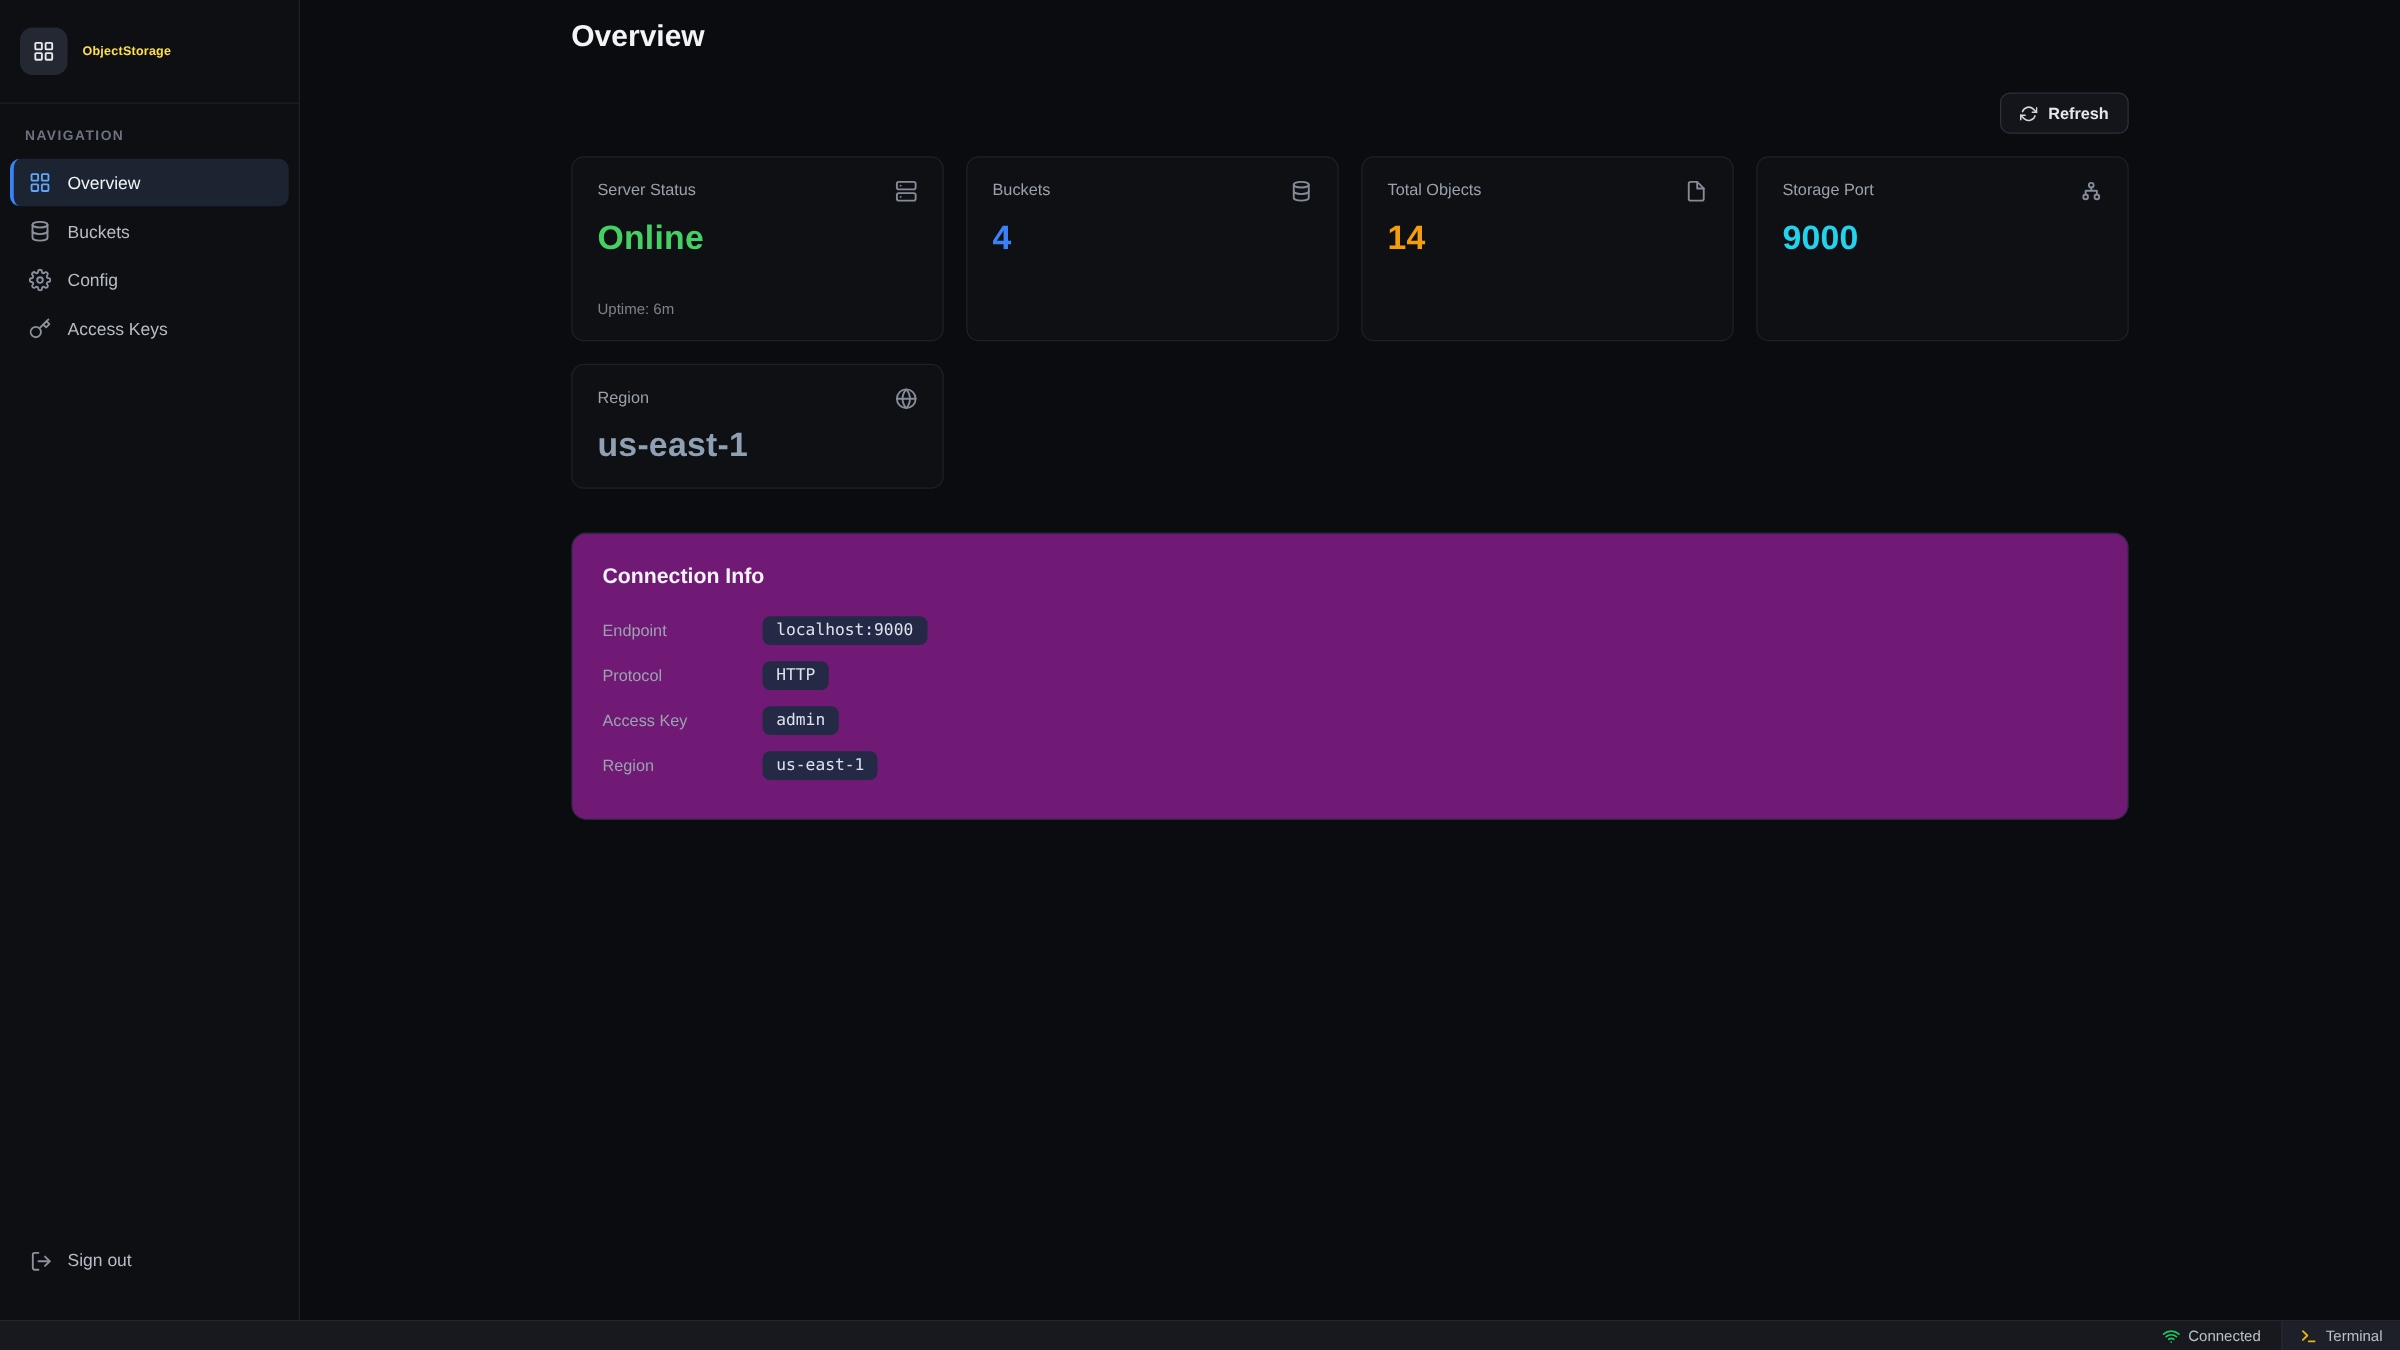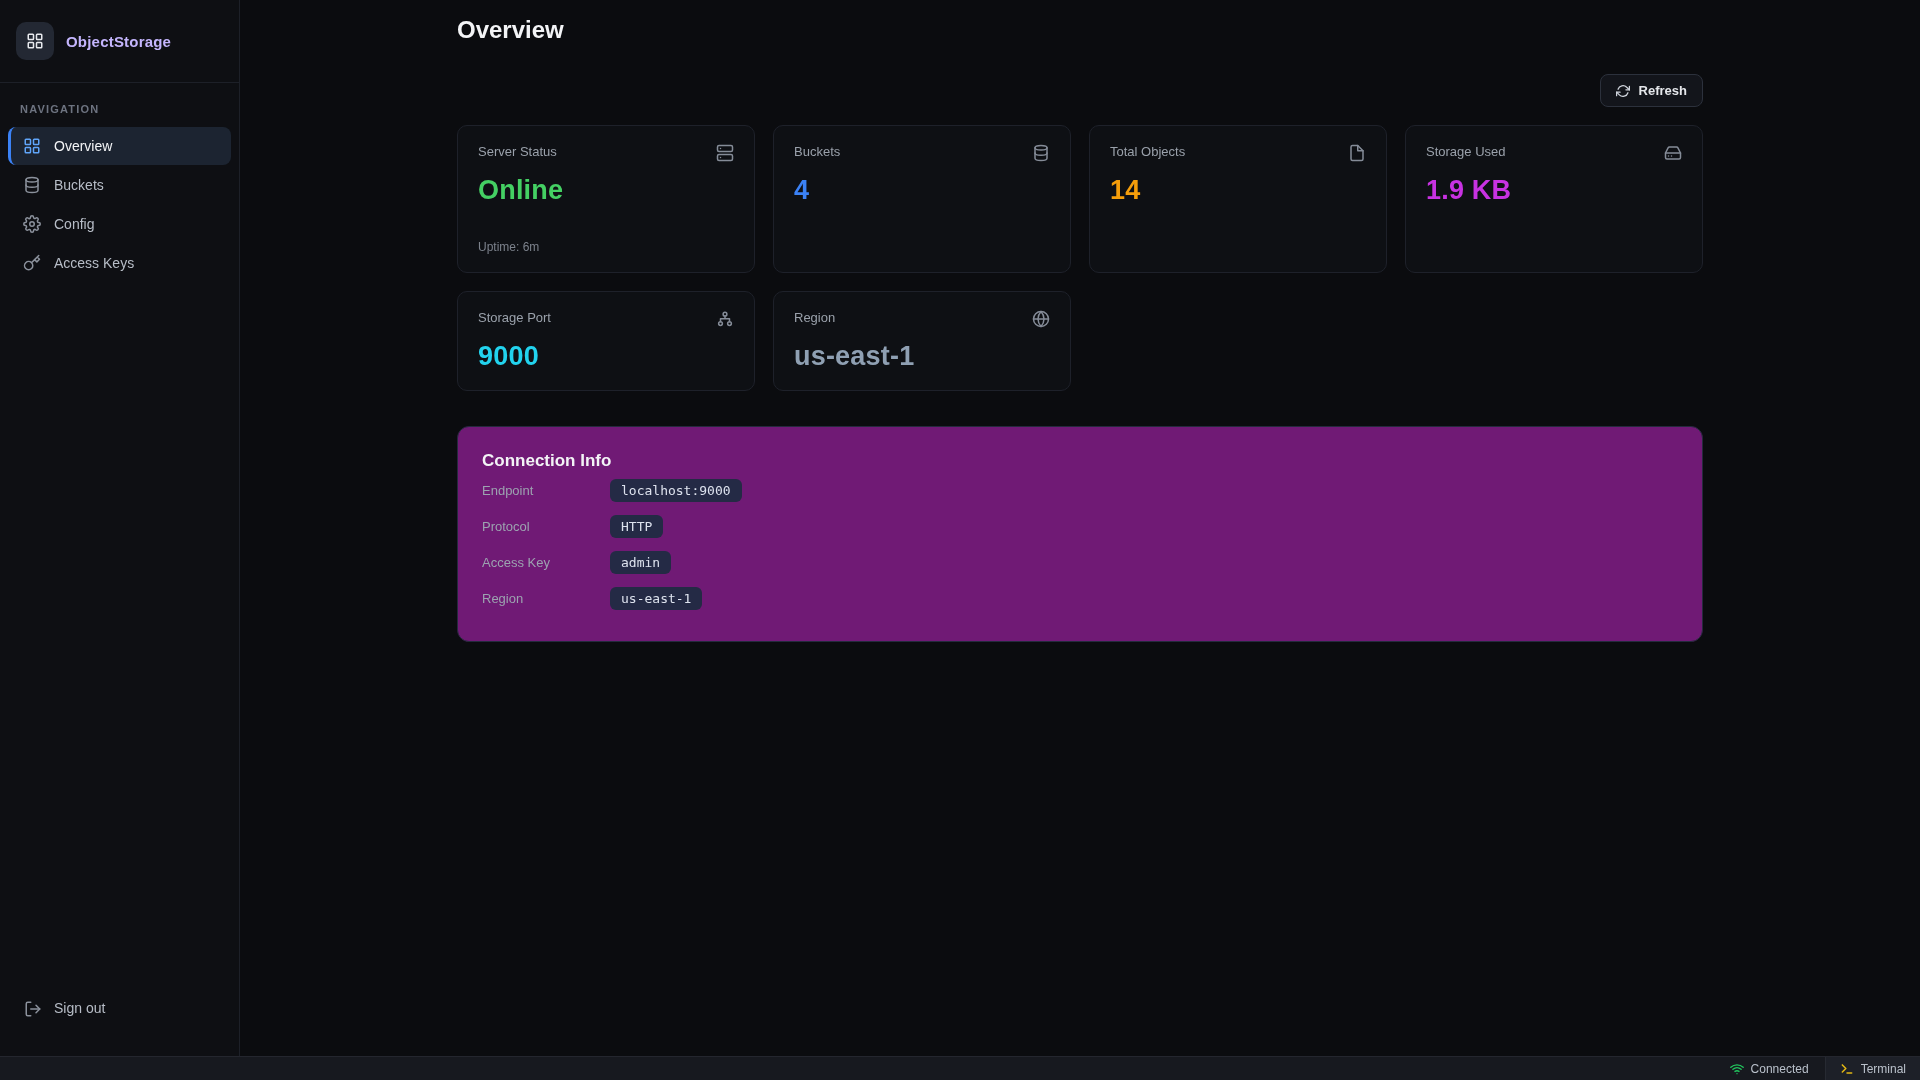--- a/index.html
+++ b/index.html
@@ -18,21 +18,21 @@
   .logo-row {
     display:flex; align-items:center; gap:12px;
     padding:20px 16px; height:83px;
     border-bottom:1px solid #1d2028;
   }
   .logo-box {
     width:38px; height:38px; border-radius:10px;
     background:#232833; display:flex; align-items:center; justify-content:center;
     color:#e8eaee;
   }
-  .logo-title { font-size:15px; font-weight:700; color:#c4b5fd; letter-spacing:.2px; }
+  .logo-title { font-size:10px; font-weight:700; color:#fde047; letter-spacing:.2px; }
   .nav-section-label {
     font-size:11px; font-weight:700; letter-spacing:1.2px;
     color:#6d7380; padding:20px 20px 12px 20px; text-transform:uppercase;
   }
   .nav-list { flex:1 1 auto; }
   .nav-item {
     display:flex; align-items:center; gap:13px;
     height:38px; margin:0 8px 1px 8px; padding:0 12px;
     border-radius:8px; color:#b7bdc7; font-size:14px; cursor:pointer;
     border-left:3px solid transparent;
@@ -84,21 +84,21 @@
   .v-cyan   { color:#22d3ee; }
   .v-slate  { color:#8fa0b3; }
 
   
   .conn-panel {
     margin-top:35px;
     background:#701a75; border:1px solid #252a3d; border-radius:12px;
     padding:24px 24px 30px 24px;
   }
   .conn-title { font-size:17px; font-weight:700; color:#f3f4f6; }
-  .conn-rows { margin-top:6px; display:flex; flex-direction:column; gap:10px; }
+  .conn-rows { margin-top:20px; display:flex; flex-direction:column; gap:10px; }
   .conn-row { display:flex; align-items:center; min-height:26px; }
   .conn-label { width:128px; font-size:13px; color:#9ca3b0; }
   .conn-chip {
     font-family:"DejaVu Sans Mono", monospace; font-size:13px;
     background:#242a45; color:#dde2ee; border-radius:6px;
     padding:4px 11px;
   }
 
   
   .statusbar {
@@ -238,34 +238,20 @@
           <span class="card-icon">
             <svg width="18" height="18" viewBox="0 0 24 24" fill="none" stroke="currentColor" stroke-width="2" stroke-linecap="round" stroke-linejoin="round">
                 <path d="M13 2H6a2 2 0 0 0-2 2v16a2 2 0 0 0 2 2h12a2 2 0 0 0 2-2V9z"></path>
                 <polyline points="13 2 13 9 20 9"></polyline>
               </svg>
           </span>
         </div>
         <div class="card-value v-orange">14</div>
       </div>
 
-      <div class="stat-card">
-        <div class="card-head">
-          <span class="card-label">Storage Used</span>
-          <span class="card-icon">
-            <svg width="18" height="18" viewBox="0 0 24 24" fill="none" stroke="currentColor" stroke-width="2" stroke-linecap="round" stroke-linejoin="round">
-                <line x1="22" y1="12" x2="2" y2="12"></line>
-                <path d="M5.45 5.11L2 12v6a2 2 0 0 0 2 2h16a2 2 0 0 0 2-2v-6l-3.45-6.89A2 2 0 0 0 16.76 4H7.24a2 2 0 0 0-1.79 1.11z"></path>
-                <line x1="6" y1="16" x2="6.01" y2="16"></line>
-                <line x1="10" y1="16" x2="10.01" y2="16"></line>
-              </svg>
-          </span>
-        </div>
-        <div class="card-value v-magenta">1.9 KB</div>
-      </div>
 
       <div class="stat-card">
         <div class="card-head">
           <span class="card-label">Storage Port</span>
           <span class="card-icon">
             <svg width="18" height="18" viewBox="0 0 24 24" fill="none" stroke="currentColor" stroke-width="2" stroke-linecap="round" stroke-linejoin="round">
                 <circle cx="12" cy="5.5" r="2.5"></circle>
                 <circle cx="6" cy="18" r="2.5"></circle>
                 <circle cx="18" cy="18" r="2.5"></circle>
                 <path d="M12 8v3.5M12 11.5H6v4M12 11.5h6v4"></path>

